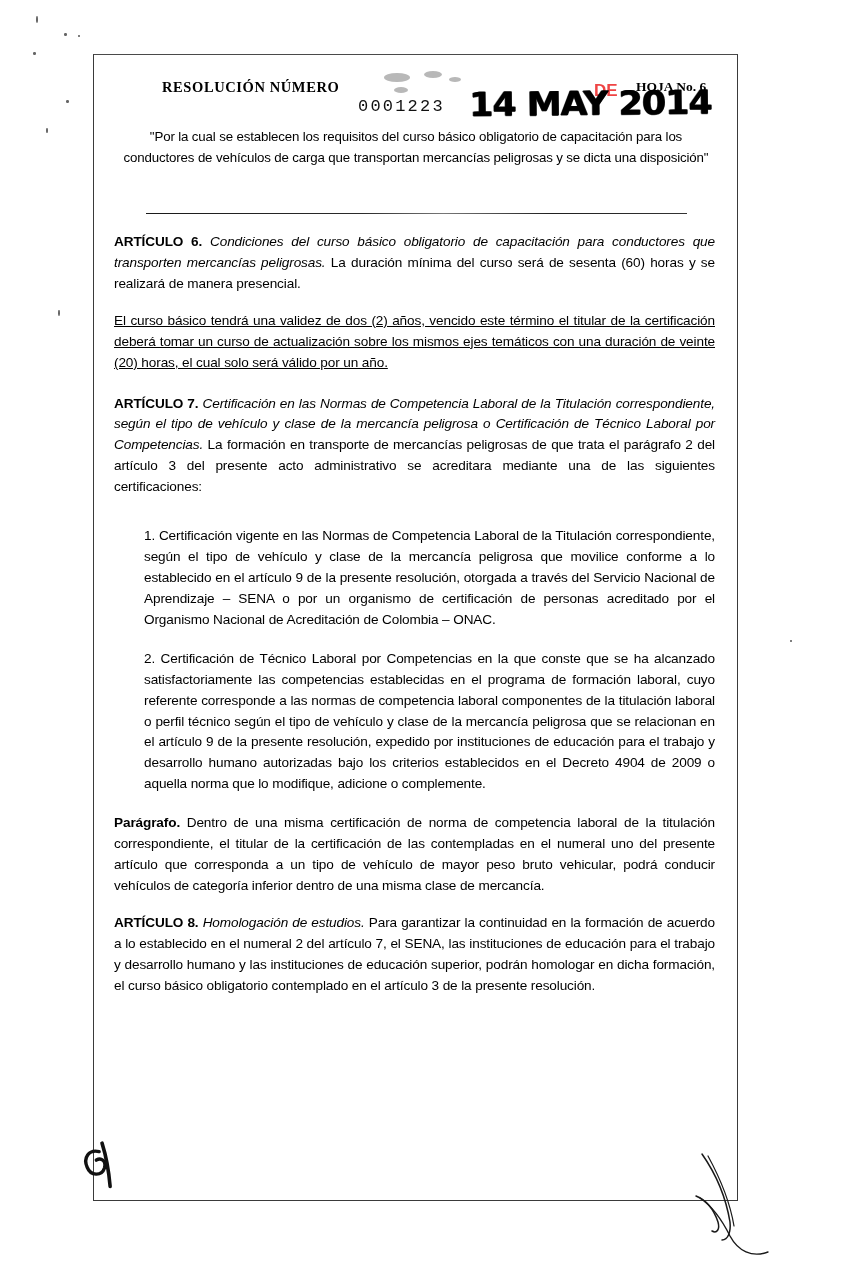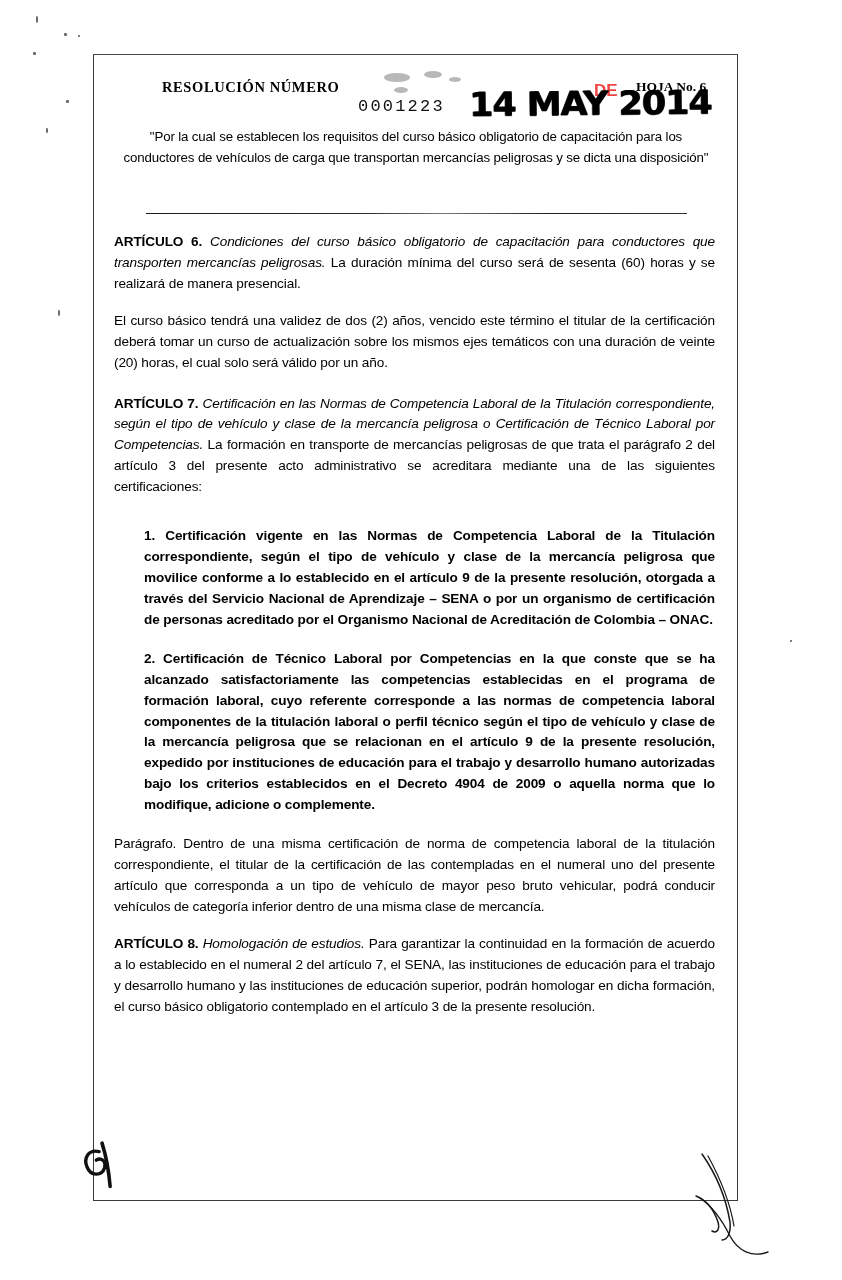--- a/index.html
+++ b/index.html
@@ -141,30 +141,29 @@
     width: 601px;
     font-size: 13.6px;
     line-height: 1.54;
     letter-spacing: -0.12px;
   }
   .para {
     text-align: justify;
     margin: 0 0 16px 0;
     hyphens: none;
   }
-  .para.gap   { margin-bottom: 20px; }
+  .para.gap   { margin-bottom: 20px; text-decoration: underline; }
   .art-label  { font-weight: bold; margin-top: 16px; }
   .art-title  { font-style: italic; }
-  .bold-label { font-weight: normal; }
+  .bold-label { font-weight: bold; }
 
   .numbered {
     margin: 0 0 18px 0;
     padding-left: 30px;
     text-align: justify;
-    font-weight: bold;
   }
   .numbered-first { margin-top: 28px; }
 
   
   .initial-mark {
     position: absolute;
     left: 82px;
     top: 1141px;
     font-family: "DejaVu Serif", serif;
     font-size: 38px;

